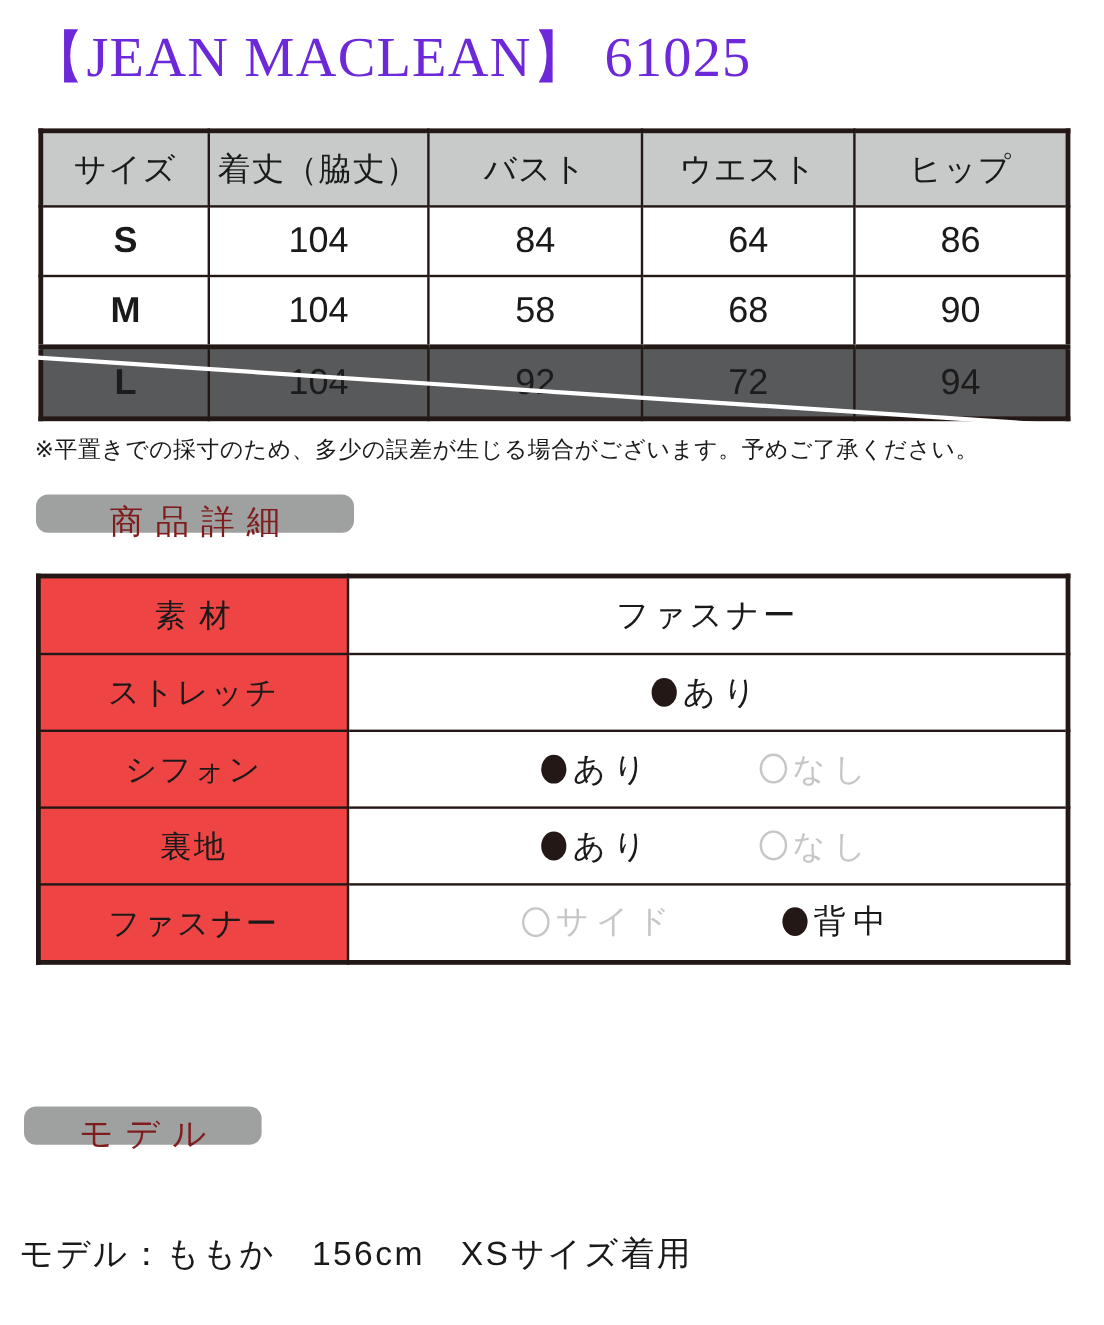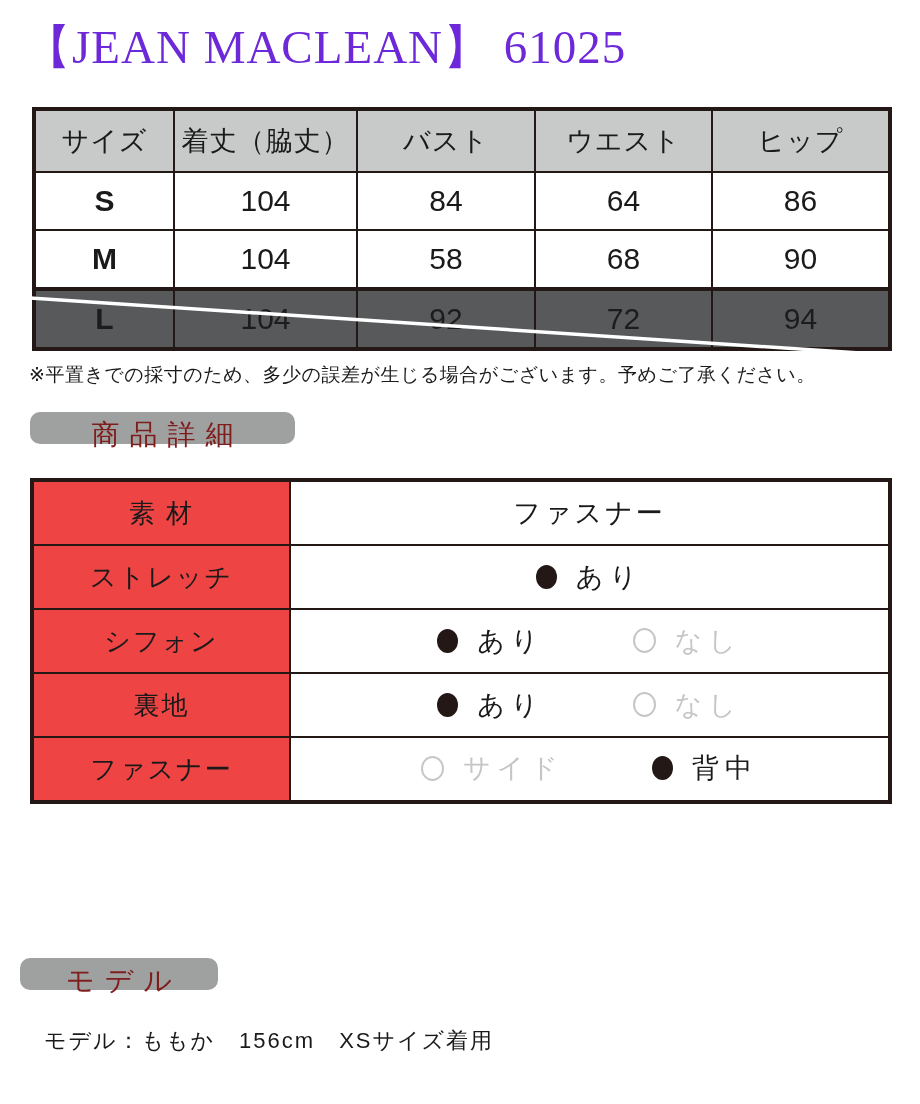--- a/index.html
+++ b/index.html
@@ -45,45 +45,45 @@
     font-size:19px;letter-spacing:0.5px;white-space:nowrap;
   }
 
   
   .badge{
     position:absolute;height:32px;line-height:46px;border-radius:10px;
     background:#9fa0a0;color:#7f1d1d;text-align:center;
     font-size:28px;letter-spacing:10px;text-indent:10px;white-space:nowrap;
   }
   .badge-detail{left:30px;top:412px;width:265px;}
-  .badge-model{left:20px;top:958px;width:198px;}
+  .badge-model{left:20px;top:922px;width:198px;}
 
   
   .detail-table{
     position:absolute;left:30px;top:478px;width:858px;
     border:4px solid #231815;
   }
   .detail-table th,.detail-table td{
     border:2px solid #231815;height:62px;text-align:center;vertical-align:middle;padding:0;
   }
   .detail-table th{
     background:#ef4444;font-size:26px;font-weight:normal;letter-spacing:2px;white-space:nowrap;
   }
   .detail-table td{background:#ffffff;font-size:27px;}
   .plain-value{letter-spacing:3px;}
   .opts{display:inline-flex;gap:88px;align-items:center;}
-  .option{display:inline-flex;align-items:center;gap:19px;letter-spacing:6px;white-space:nowrap;}
+  .option{display:inline-flex;align-items:center;gap:5px;letter-spacing:6px;white-space:nowrap;}
   .option .marker{display:inline-block;border-radius:50%;flex:none;}
   .option.sel .marker{width:21px;height:24px;background:#231815;}
   .option.unsel .marker{width:19px;height:21px;border:2.5px solid #c5c6c6;background:#fff;}
   .option.unsel{color:#c5c6c6;}
 
   .model-line{
-    position:absolute;left:44px;top:1026px;margin:0;
-    font-size:22px;letter-spacing:2px;white-space:nowrap;
+    position:absolute;left:16px;top:1026px;margin:0;
+    font-size:28px;letter-spacing:2px;white-space:nowrap;
   }
 </style>
 </head>
 <body>
 
 <div class="page">
 
   <h1 class="title">【JEAN MACLEAN】 61025</h1>
 
   <table class="size-table">

